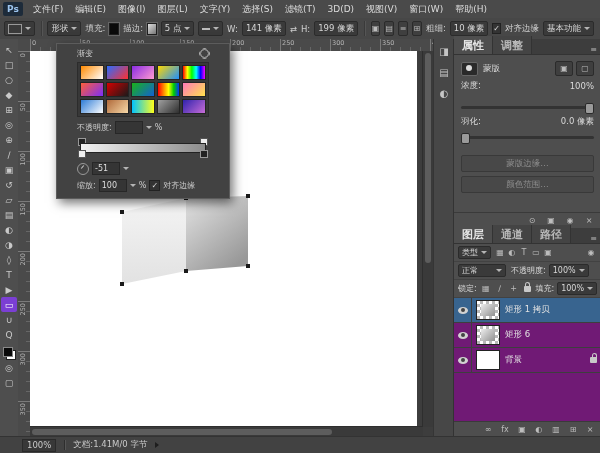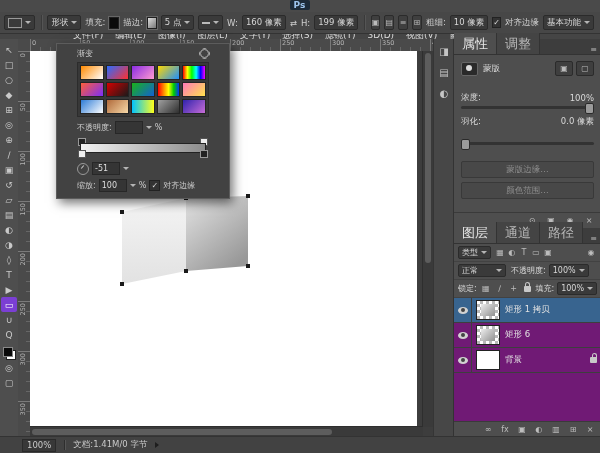--- a/index.html
+++ b/index.html
@@ -1,26 +1,26 @@
 <!DOCTYPE html>
 <html><head>
 <meta charset="utf-8">
 <style>
   html,body{margin:0;padding:0;background:#222;}
   .app{position:relative;width:600px;height:453px;background:#454545;overflow:hidden;
        font-family:"DejaVu Sans","Liberation Sans",sans-serif;color:#d8d8d8;font-size:9px;
        -webkit-font-smoothing:antialiased;}
   
   .menubar{position:absolute;left:0;top:0;right:0;height:18px;background:#4a4a4a;
-           border-bottom:1px solid #363636;display:flex;align-items:center;flex-direction:column;}
+           border-bottom:1px solid #363636;display:flex;align-items:center;}
   .ps-logo{width:20px;height:14px;margin:0 4px 0 3px;background:#1d2b3a;color:#9cc4ee;
            font-size:9px;font-weight:bold;display:flex;align-items:center;justify-content:center;border-radius:2px;}
   .menu-item{padding:16px 6px;line-height:18px;color:#dcdcdc;cursor:default;white-space:nowrap;}
   
-  .optionsbar{position:absolute;left:0;top:12px;right:0;height:21px;background:#474747;
+  .optionsbar{position:absolute;left:0;top:18px;right:0;height:21px;background:#474747;
               border-bottom:1px solid #333;display:flex;align-items:center;gap:4px;padding-left:4px;font-size:8.5px;}
   .ob-field{background:#3a3a3a;border:1px solid #2b2b2b;border-radius:2px;height:13px;
             display:flex;align-items:center;padding:0 3px;gap:3px;color:#d6d6d6;white-space:nowrap;}
   .caret{width:0;height:0;border-left:3px solid transparent;border-right:3px solid transparent;border-top:3px solid #b5b5b5;}
   .sep{width:1px;height:15px;background:#3a3a3a;box-shadow:1px 0 0 #555;margin:0 2px;}
   .swatch{width:16px;height:10px;border:1px solid #1f1f1f;box-shadow:0 0 0 1px #666;}
   .ob-label{color:#cfcfcf;white-space:nowrap;}
   .mini-btn{width:16px;height:13px;background:#3f3f3f;border:1px solid #2b2b2b;border-radius:2px;
             display:flex;align-items:center;justify-content:center;font-size:8px;color:#bbb;}
   .checkbox{width:9px;height:9px;background:#333;border:1px solid #222;display:inline-flex;
@@ -73,26 +73,26 @@
   .stop.white{background:#eee;border-color:#555;}
   .dial{position:relative;width:10px;height:10px;border-radius:50%;border:1px solid #999;}
   .dial::after{content:"";position:absolute;left:4px;top:1px;width:1px;height:4px;background:#ccc;transform:rotate(40deg);}
   
   .dock{position:absolute;left:433px;top:39px;width:20px;bottom:16px;background:#474747;border-left:1px solid #353535;
         display:flex;flex-direction:column;align-items:center;padding-top:6px;gap:8px;}
   .dock-icon{width:14px;height:13px;display:flex;align-items:center;justify-content:center;color:#c5c5c5;font-size:10px;}
   
   .panel{position:absolute;left:453px;width:147px;background:#4e4e4e;border-left:1px solid #333;}
   .ptabs{height:15px;background:#3d3d3d;display:flex;align-items:flex-end;border-bottom:1px solid #333;}
-  .ptab{padding:2px 8px 1px;font-size:13px;color:#b9b9b9;background:#444;border-right:1px solid #333;}
+  .ptab{padding:2px 8px 1px;font-size:11px;color:#b9b9b9;background:#444;border-right:1px solid #333;font-weight:bold;}
   .ptab.active{background:#4e4e4e;color:#e6e6e6;}
   .pmenu{margin-left:auto;color:#bbb;font-size:8px;padding:0 4px;}
   .props{top:39px;height:189px;}
   .pcontent{padding:6px 7px 0;font-size:8.5px;}
-  .prow{display:flex;align-items:center;margin-bottom:16px;}
+  .prow{display:flex;align-items:center;margin-bottom:4px;}
   .mask-badge{width:15px;height:12px;background:#2a2a2a;border:1px solid #666;border-radius:2px;position:relative;margin-right:5px;}
   .mask-badge::after{content:"";position:absolute;left:4px;top:2px;width:6px;height:6px;border-radius:50%;background:#dcdcdc;}
   .slider{height:3px;background:#333;border-radius:2px;position:relative;margin:2px 0 7px;}
   .knob{position:absolute;top:-3px;width:7px;height:9px;background:#9a9a9a;border:1px solid #2a2a2a;border-radius:2px;}
   .pbtn{height:15px;margin:0 0 4px;background:#484848;border:1px solid #393939;border-radius:2px;color:#8d8d8d;
         display:flex;align-items:center;justify-content:center;font-size:8.5px;}
   .pfoot{position:absolute;left:0;right:0;bottom:0;height:15px;border-top:1px solid #3a3a3a;
          display:flex;align-items:center;justify-content:flex-end;gap:7px;padding:0 6px;color:#b5b5b5;font-size:8.5px;}
   
   .layers{top:228px;bottom:16px;display:flex;flex-direction:column;}
@@ -160,21 +160,21 @@
     <div class="ob-field">
       <span>5 点</span>
       <span class="caret"></span>
     </div>
     <div class="ob-field" style="width:34px">
       <span style="flex:1;height:2px;background:#bbb"></span>
       <span class="caret"></span>
     </div>
     <span class="ob-label">W:</span>
     <div class="ob-field">
-      <span>160 像素</span>
+      <span>141 像素</span>
     </div>
     <span class="ob-label">⇄</span>
     <span class="ob-label">H:</span>
     <div class="ob-field">
       <span>199 像素</span>
     </div>
     <div class="sep"></div>
     <div class="mini-btn">▣</div>
     <div class="mini-btn">▤</div>
     <div class="mini-btn">≡</div>
@@ -346,28 +346,28 @@
     </div>
     <div class="pcontent">
       <div class="prow">
         <span class="mask-badge"></span>
         <span>蒙版</span>
         <span style="margin-left:auto;display:flex;gap:3px">
           <span class="mini-btn">▣</span>
           <span class="mini-btn">▢</span>
         </span>
       </div>
-      <div class="prow" style="margin-bottom:2px">
+      <div class="prow" style="margin-bottom:14px">
         <span>浓度:</span>
         <span style="margin-left:auto">100%</span>
       </div>
       <div class="slider">
           <span class="knob" style="right:0"></span>
         </div>
-      <div class="prow" style="margin-bottom:14px">
+      <div class="prow" style="margin-bottom:8px">
         <span>羽化:</span>
         <span style="margin-left:auto">0.0 像素</span>
       </div>
       <div class="slider">
           <span class="knob" style="left:0"></span>
         </div>
       <div style="margin-top:16px">
           <div class="pbtn">蒙版边缘…</div>
           <div class="pbtn">颜色范围…</div>
         </div>

